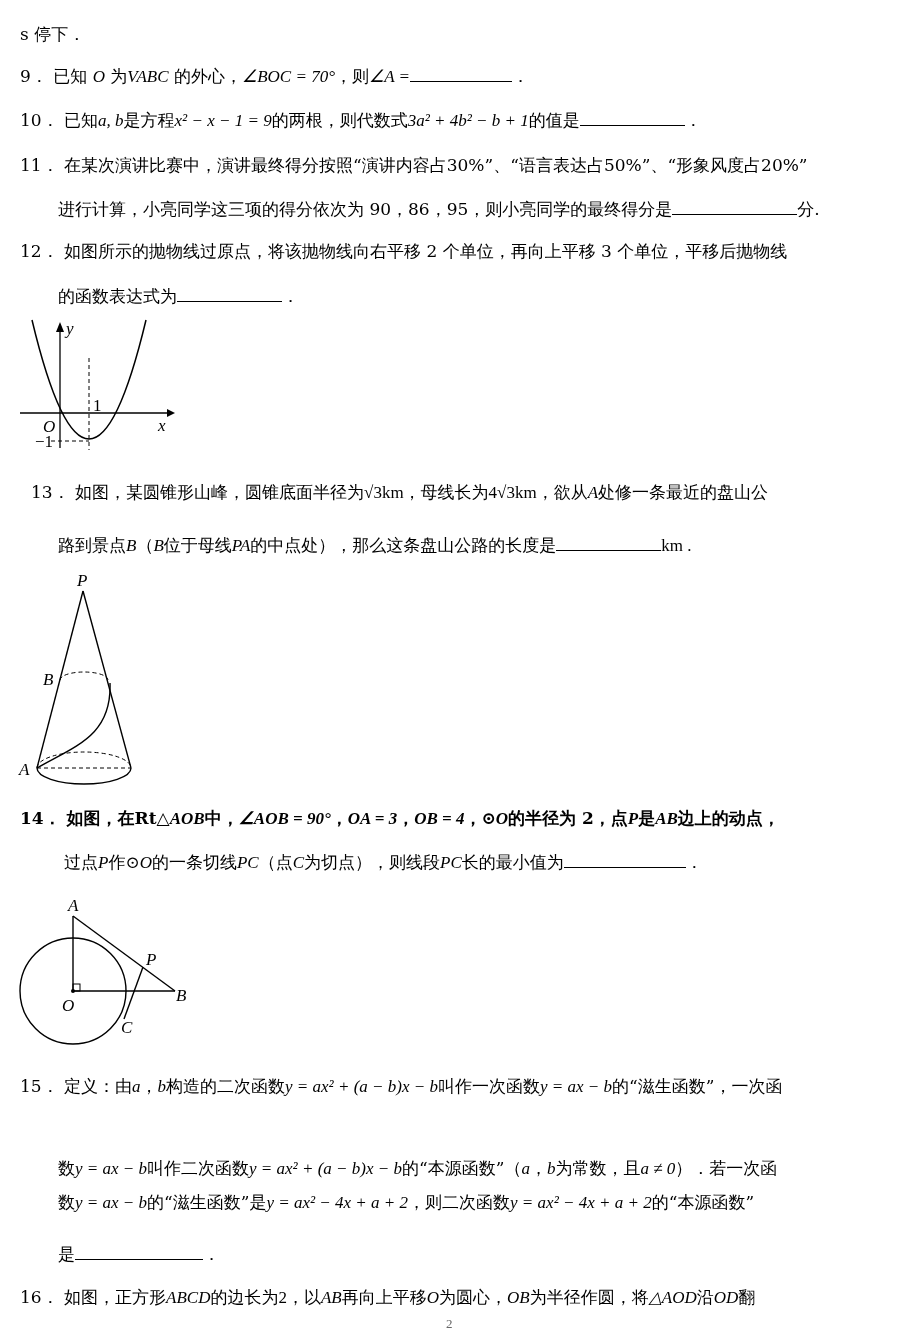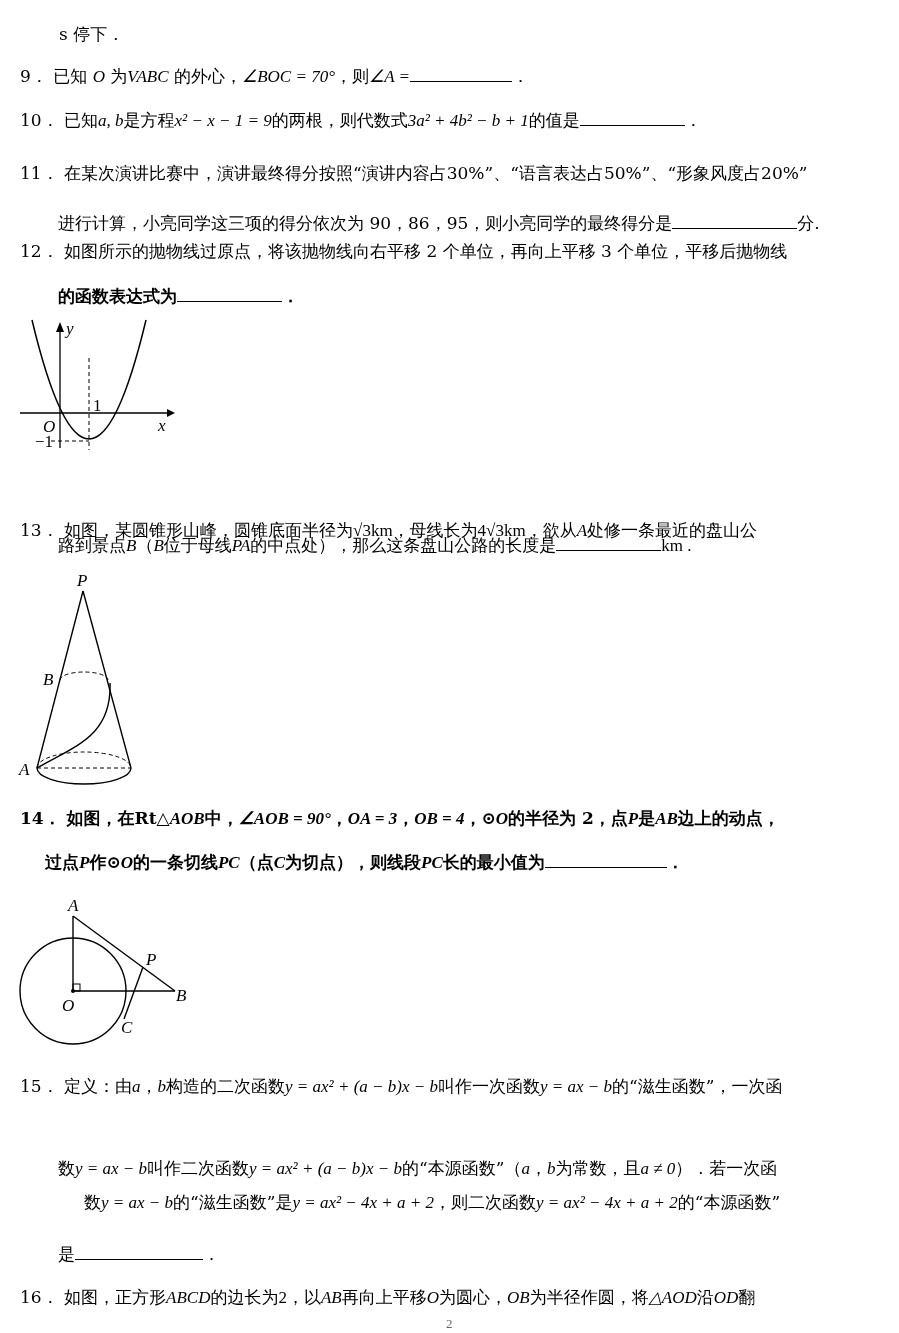--- a/index.html
+++ b/index.html
@@ -13,64 +13,64 @@
   .rm { font-family: "Liberation Serif", serif; }
   .blank { display: inline-block; border-bottom: 1px solid #000; height: 14px; vertical-align: baseline; }
   .fig { position: absolute; }
   .pagenum { position: absolute; left: 446px; top: 1316px; font-size: 13px; color: #666; font-family: "Liberation Serif", serif; }
   svg text { font-family: "Liberation Serif", serif; font-style: italic; font-size: 17px; }
   svg text.up { font-style: normal; }
 </style>
 </head>
 <body>
 
-<div class="line" style="left:20px; top:24px;margin-left:39px;">s 停下．</div>
+<div class="line" style="left:20px; top:24px;">s 停下．</div>
 
 <div class="line" style="left:20px; top:66px;">
   <span>9．</span>
   <span>已知 </span><span class="it">O</span><span> 为</span><span class="it">VABC</span><span> 的外心，</span><span class="it">∠BOC = 70°</span><span>，则</span><span class="it">∠A =</span><span class="blank" style="width:102px;"></span><span>．</span>
 </div>
 
 <div class="line" style="left:20px; top:110px;">
   <span>10．</span>
   <span>已知</span><span class="it">a, b</span><span>是方程</span><span class="it">x² − x − 1 = 9</span><span>的两根，则代数式</span><span class="it">3a² + 4b² − b + 1</span><span>的值是</span><span class="blank" style="width:105px;"></span><span>．</span>
 </div>
 
-<div class="line" style="left:20px; top:155px;margin-top:8px;">
+<div class="line" style="left:20px; top:155px;">
   <span>11．</span>
   <span>在某次演讲比赛中，演讲最终得分按照“演讲内容占30%”、“语言表达占50%”、“形象风度占20%”</span>
 </div>
-<div class="line" style="left:58px; top:213px;">
+<div class="line" style="left:58px; top:199px;">
   <span>进行计算，小亮同学这三项的得分依次为 90，86，95，则小亮同学的最终得分是</span><span class="blank" style="width:125px;"></span><span>分.</span>
 </div>
 
 <div class="line" style="left:20px; top:241px;text-align:center;">
   <span>12．</span>
   <span>如图所示的抛物线过原点，将该抛物线向右平移 2 个单位，再向上平移 3 个单位，平移后抛物线</span>
 </div>
-<div class="line" style="left:58px; top:286px;font-weight:bold;">
+<div class="line" style="left:58px; top:286px;">
   <span>的函数表达式为</span><span class="blank" style="width:105px;"></span><span>．</span>
 </div>
 
 <svg class="fig" style="left:15px; top:318px;" width="160" height="140">
   <line x1="5" y1="95" x2="152" y2="95" stroke="#000" stroke-width="1.3"></line>
   <polygon points="152,91 160,95 152,99" fill="#000"></polygon>
   <line x1="45" y1="130" x2="45" y2="12" stroke="#000" stroke-width="1.3"></line>
   <polygon points="41,14 45,4 49,14" fill="#000"></polygon>
   <line x1="74" y1="40" x2="74" y2="132" stroke="#000" stroke-width="1" stroke-dasharray="4,3"></line>
   <line x1="36" y1="123" x2="74" y2="123" stroke="#000" stroke-width="1" stroke-dasharray="4,3"></line>
   <path d="M17,2 Q74,240 131,2" fill="none" stroke="#000" stroke-width="1.5"></path>
   <text x="51" y="16">y</text>
   <text x="143" y="113">x</text>
   <text x="28" y="114">O</text>
   <text class="up" x="78" y="93">1</text>
   <text class="up" x="20" y="129">−1</text>
 </svg>
 
-<div class="line" style="left:20px; top:482px;margin-top:38px;">
+<div class="line" style="left:31px; top:482px;">
   <span>13．</span>
   <span>如图，某圆锥形山峰，圆锥底面半径为</span><span class="rm">√3km</span><span>，母线长为</span><span class="rm">4√3km</span><span>，欲从</span><span class="it">A</span><span>处修一条最近的盘山公</span>
 </div>
 <div class="line" style="left:58px; top:535px;text-align:right;">
   <span>路到景点</span><span class="it">B</span><span>（</span><span class="it">B</span><span>位于母线</span><span class="it">PA</span><span>的中点处），那么这条盘山公路的长度是</span><span class="blank" style="width:105px;"></span><span class="rm">km .</span>
 </div>
 
 <svg class="fig" style="left:15px; top:568px;" width="130" height="225">
   <line x1="68" y1="23" x2="22" y2="200" stroke="#000" stroke-width="1.4"></line>
   <line x1="68" y1="23" x2="116" y2="200" stroke="#000" stroke-width="1.4"></line>
@@ -81,21 +81,21 @@
   <path d="M22,200 C60,178 97,168 95,115" fill="none" stroke="#000" stroke-width="1.4"></path>
   <text x="62" y="18">P</text>
   <text x="28" y="117">B</text>
   <text x="4" y="207">A</text>
 </svg>
 
 <div class="line" style="left:20px; top:808px;font-weight:bold;">
   <span>14．</span>
   <span>如图，在Rt</span><span>△</span><span class="it">AOB</span><span>中，</span><span class="it">∠AOB = 90°</span><span>，</span><span class="it">OA = 3</span><span>，</span><span class="it">OB = 4</span><span>，</span><span>⊙</span><span class="it">O</span><span>的半径为 2，点</span><span class="it">P</span><span>是</span><span class="it">AB</span><span>边上的动点，</span>
 </div>
-<div class="line" style="left:45px; top:852px;font-weight:bold;">
+<div class="line" style="left:64px; top:852px;">
   <span>过点</span><span class="it">P</span><span>作</span><span>⊙</span><span class="it">O</span><span>的一条切线</span><span class="it">PC</span><span>（点</span><span class="it">C</span><span>为切点），则线段</span><span class="it">PC</span><span>长的最小值为</span><span class="blank" style="width:122px;"></span><span>．</span>
 </div>
 
 <svg class="fig" style="left:10px; top:893px;" width="200" height="152">
   <circle cx="63" cy="98" r="53" fill="none" stroke="#000" stroke-width="1.4"></circle>
   <line x1="63" y1="23" x2="63" y2="98" stroke="#000" stroke-width="1.4"></line>
   <line x1="63" y1="98" x2="165" y2="98" stroke="#000" stroke-width="1.4"></line>
   <line x1="63" y1="23" x2="165" y2="98" stroke="#000" stroke-width="1.4"></line>
   <line x1="133" y1="74" x2="114" y2="126" stroke="#000" stroke-width="1.4"></line>
   <rect x="63" y="91" width="7" height="7" fill="none" stroke="#000" stroke-width="1"></rect>
@@ -107,21 +107,21 @@
   <text x="111" y="140">C</text>
 </svg>
 
 <div class="line" style="left:20px; top:1076px;text-align:center;">
   <span>15．</span>
   <span>定义：由</span><span class="it">a</span><span>，</span><span class="it">b</span><span>构造的二次函数</span><span class="it">y = ax² + (a − b)x − b</span><span>叫作一次函数</span><span class="it">y = ax − b</span><span>的“滋生函数”，一次函</span>
 </div>
 <div class="line" style="left:58px; top:1158px;">
   <span>数</span><span class="it">y = ax − b</span><span>叫作二次函数</span><span class="it">y = ax² + (a − b)x − b</span><span>的“本源函数”（</span><span class="it">a</span><span>，</span><span class="it">b</span><span>为常数，且</span><span class="it">a ≠ 0</span><span>）．若一次函</span>
 </div>
-<div class="line" style="left:58px; top:1192px;margin-left:26px;">
+<div class="line" style="left:58px; top:1192px;">
   <span>数</span><span class="it">y = ax − b</span><span>的“滋生函数”是</span><span class="it">y = ax² − 4x + a + 2</span><span>，则二次函数</span><span class="it">y = ax² − 4x + a + 2</span><span>的“本源函数”</span>
 </div>
 <div class="line" style="left:58px; top:1244px;">
   <span>是</span><span class="blank" style="width:128px;"></span><span>．</span>
 </div>
 
 <div class="line" style="left:20px; top:1287px;">
   <span>16．</span>
   <span>如图，正方形</span><span class="it">ABCD</span><span>的边长为</span><span class="rm">2</span><span>，以</span><span class="it">AB</span><span>再向上平移</span><span class="it">O</span><span>为圆心，</span><span class="it">OB</span><span>为半径作圆，将</span><span class="it">△AOD</span><span>沿</span><span class="it">OD</span><span>翻</span>
 </div>

